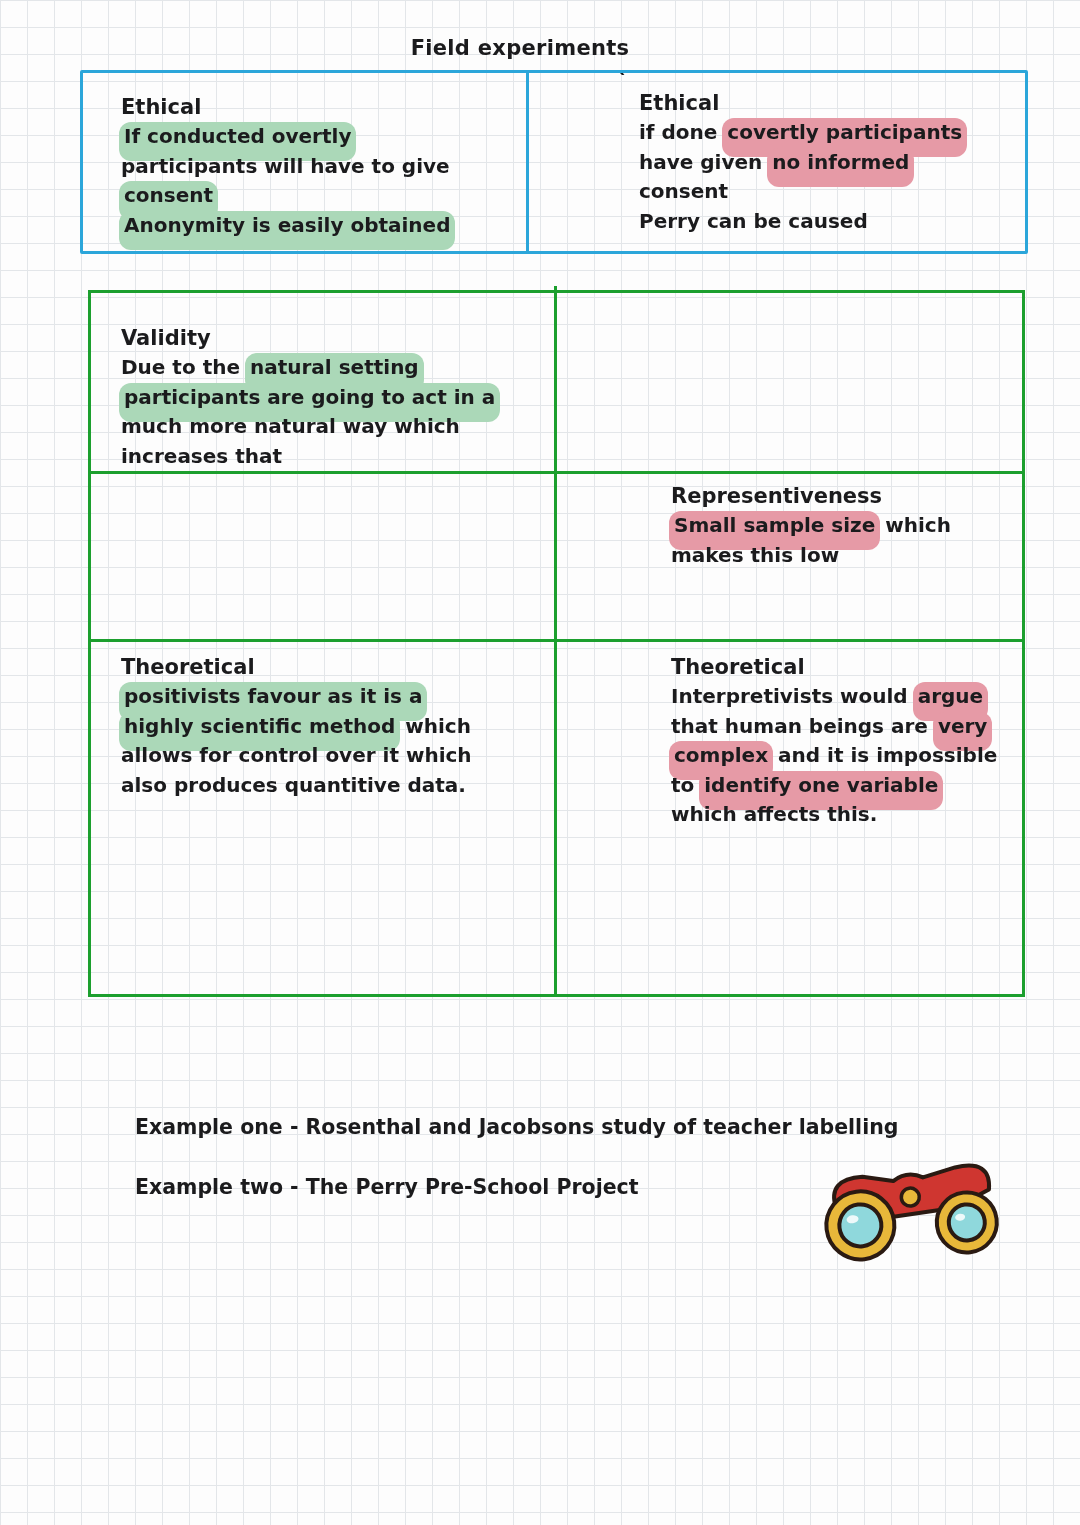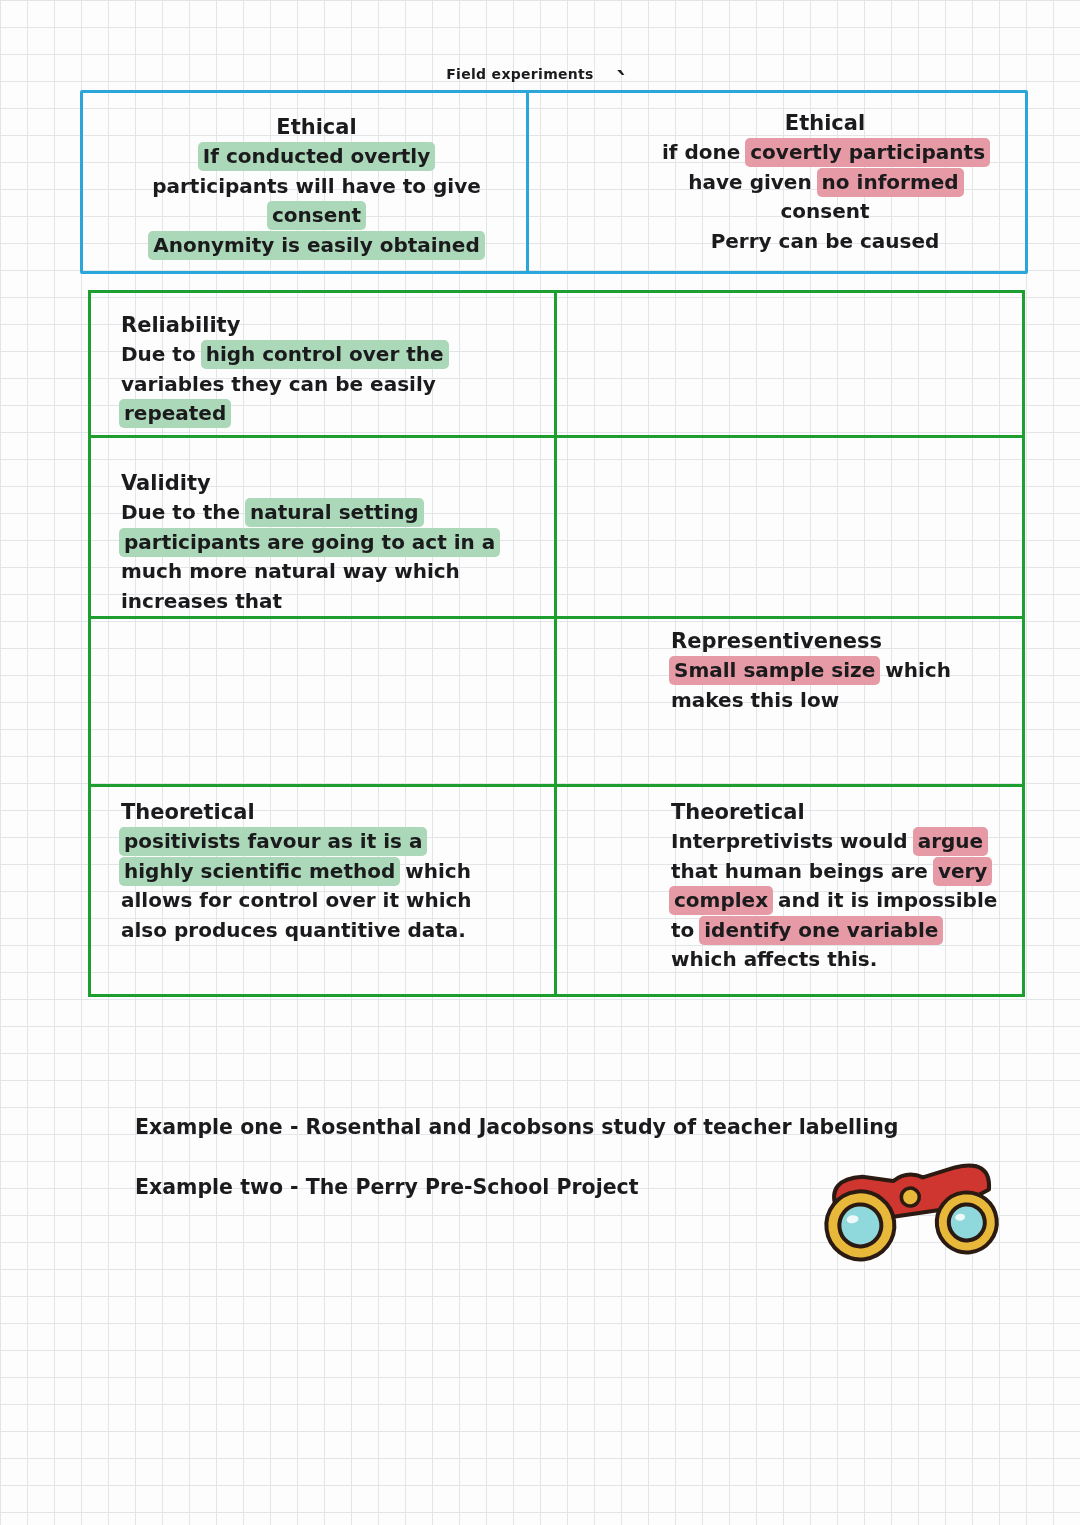--- a/index.html
+++ b/index.html
@@ -18,38 +18,36 @@
     background-image:
       linear-gradient(#e3e6e9 1px, transparent 1px),
       linear-gradient(90deg, #e3e6e9 1px, transparent 1px);
     background-size: 27px 27px;
     overflow: hidden;
   }
   .page-title {
     position: absolute;
     top: 36px; left: 0; width: 1040px;
     text-align: center;
-    font-size: 14px;
+    font-size: 21px;
     letter-spacing: 0.3px;
-    margin-top: 30px;
   }
   .stray-mark {
     position: absolute;
     top: 68px; left: 616px;
     font-size: 26px;
   }
   
   .blue-table {
     position: absolute;
-    left: 80px; top: 90px;
+    left: 80px; top: 70px;
     width: 948px; height: 184px;
     border: 3px solid var(--blue-border, #2ba6da);
     border-radius: 2px;
     display: flex;
-    text-align: center;
   }
   .blue-table .bcell-left {
     width: 446px;
     border-right: 3px solid var(--blue-border, #2ba6da);
     padding: 20px 14px 0 38px;
   }
   .blue-table .bcell-right {
     flex: 1;
     padding: 16px 14px 0 110px;
   }
@@ -78,21 +76,21 @@
     padding: 18px 10px 0 82px;
     overflow: visible;
     margin-left: 32px;
   }
   .grow.r1 .gcell-left { padding-top: 38px; }
   .grow.r2 .gcell-right { padding-top: 8px; }
   .grow.r3 .gcell-left, .grow.r3 .gcell-right { padding-top: 11px; }
   
   .cell-heading { font-size: 21px; line-height: 29px; white-space: nowrap; }
   .line { font-size: 20px; line-height: 29.5px; white-space: nowrap; }
-  .hl { border-radius: 5px; padding: 2px 5px 3px; margin: 0 -2px; }
+  .hl { border-radius: 12px; padding: 2px 5px 13px; margin: 0 -2px; }
   .hl-green { background: var(--hl-green, #abd8b8); }
   .hl-pink  { background: var(--hl-pink, #e69aa6); }
   
   .example {
     position: absolute;
     left: 135px;
     font-size: 20.5px;
     white-space: nowrap;
   }
   .example.one { top: 1115px; }
@@ -127,31 +125,20 @@
           <div class="line"><span>if done </span><span class="hl hl-pink">covertly participants</span></div>
           <div class="line"><span>have given </span><span class="hl hl-pink">no informed</span></div>
           <div class="line"><span>consent</span></div>
           <div class="line"><span>Perry can be caused</span></div>
         </div>
     </div>
   </div>
 
   <div class="green-table">
 
-    <div class="grow r0">
-      <div class="gcell-left">
-        <div class="cell-heading">Reliability</div>
-        <div class="cell-body">
-            <div class="line"><span>Due to </span><span class="hl hl-green">high control over the</span></div>
-            <div class="line"><span>variables they can be easily</span></div>
-            <div class="line"><span class="hl hl-green">repeated</span></div>
-          </div>
-      </div>
-      <div class="gcell-right"></div>
-    </div>
 
     <div class="grow r1">
       <div class="gcell-left">
         <div class="cell-heading">Validity</div>
         <div class="cell-body">
             <div class="line"><span>Due to the </span><span class="hl hl-green">natural setting</span></div>
             <div class="line"><span class="hl hl-green">participants are going to act in a</span></div>
             <div class="line"><span>much more natural way which</span></div>
             <div class="line"><span>increases that</span></div>
           </div>

